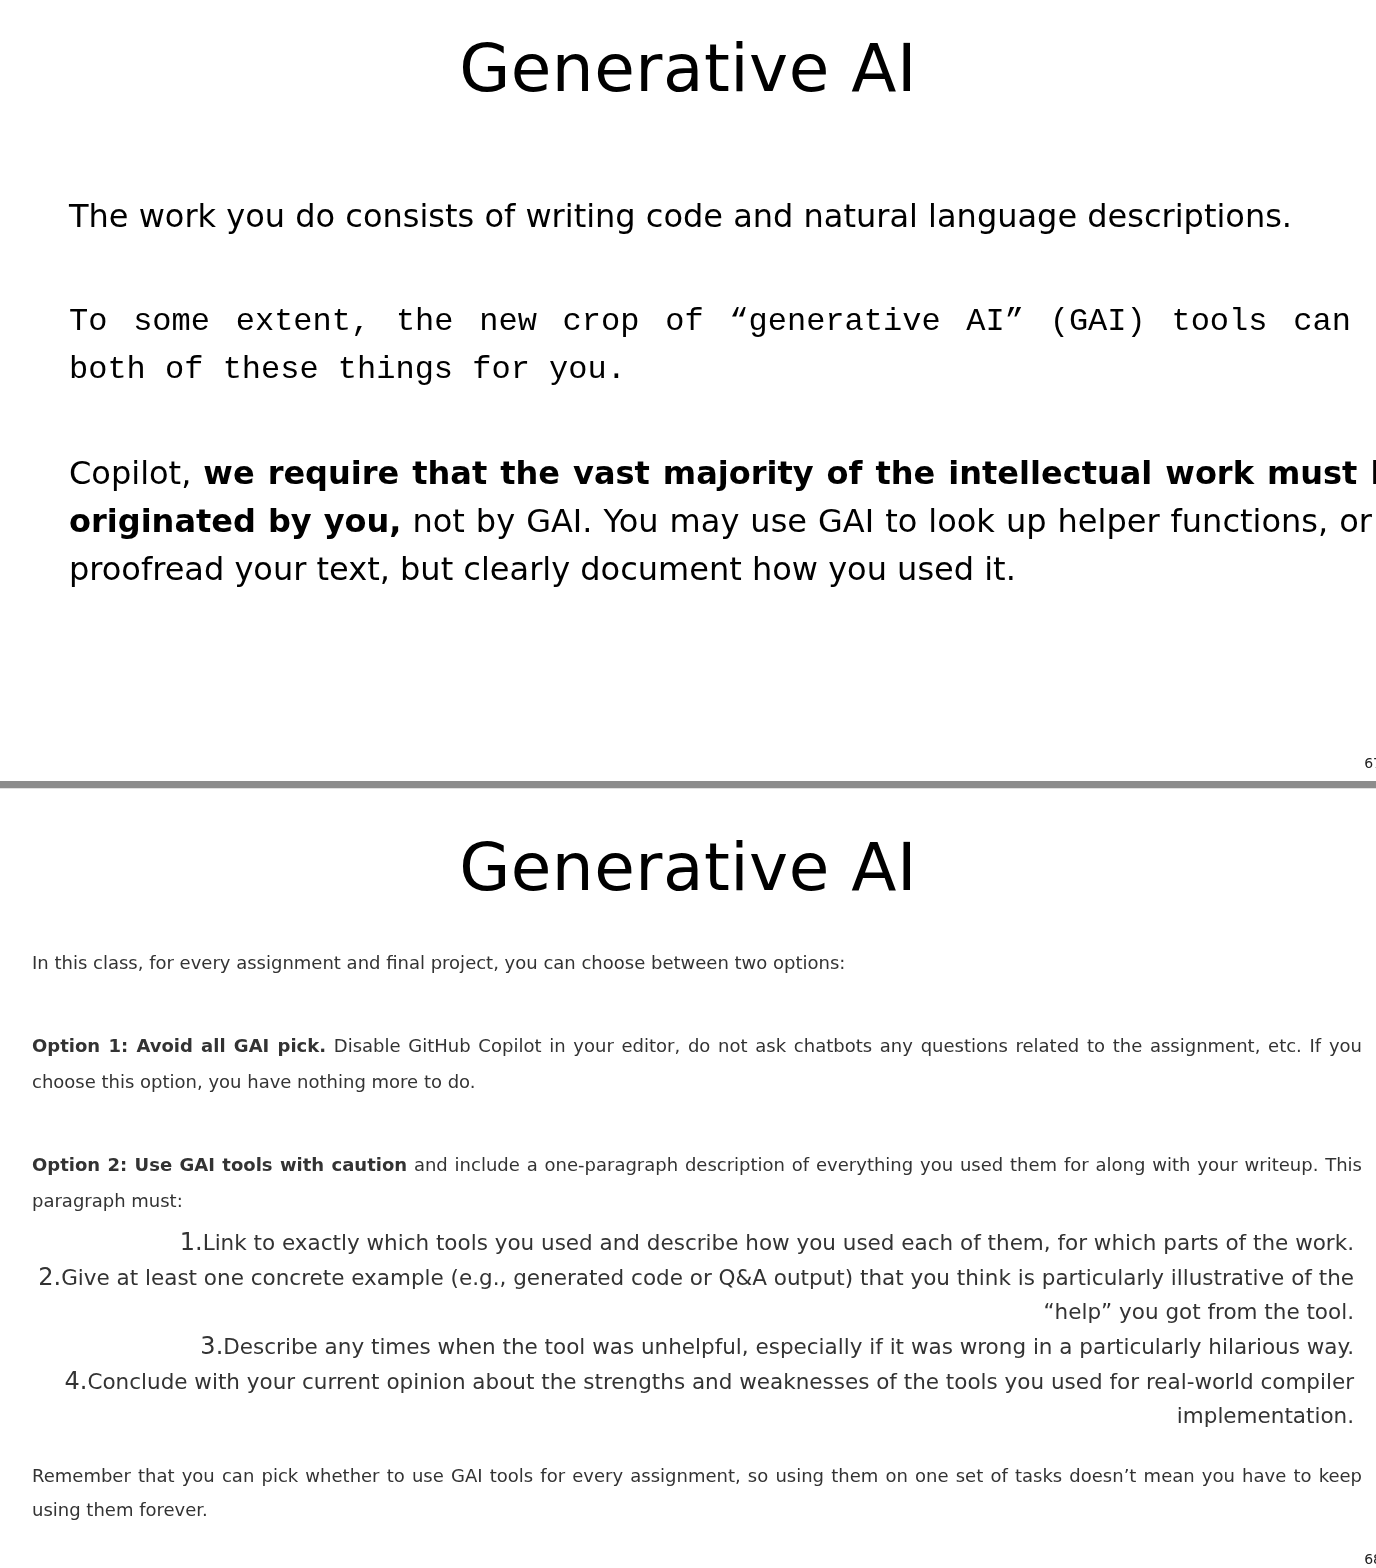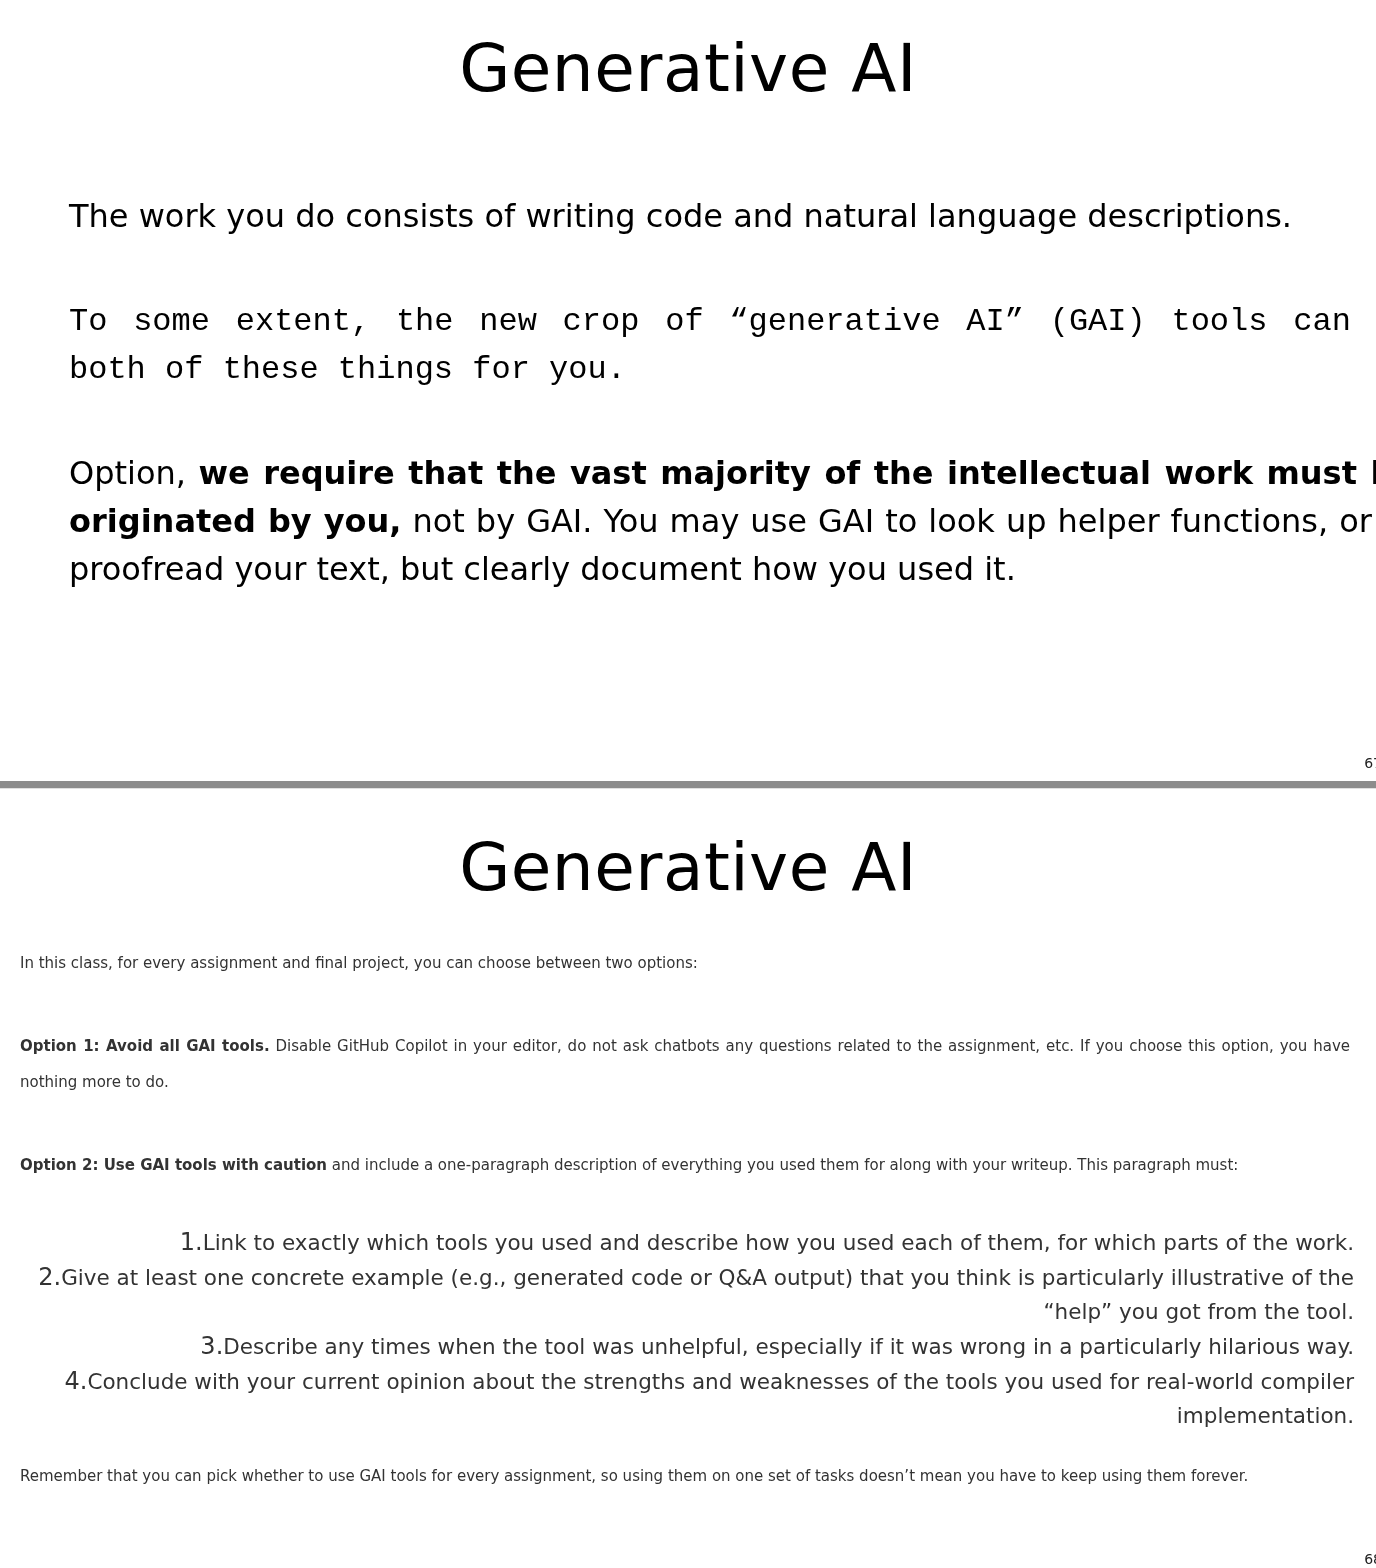--- a/index.html
+++ b/index.html
@@ -9,49 +9,49 @@
   #slide1 { top: 0; height: 781px; }
   #slide2 { top: 789px; height: 779px; }
   .divider { position: absolute; left: 0; top: 781px; width: 1376px; height: 8px;
              background: #8c8c8c; border-bottom: 1px solid #e0e0e0; box-sizing: border-box; }
   .title { position: absolute; left: 0; width: 1376px; text-align: center;
            font-size: 66px; color: #000; letter-spacing: 0.5px; }
   #slide1 .title { top: 30px; }
   #slide2 .title { top: 40px; }
   .p1 { position: absolute; left: 24px; width: 1346px; font-size: 32px;
         line-height: 48px; color: #000; text-align: justify; margin-left: 45px; }
-  .p2 { position: absolute; left: 20px; width: 1330px; font-size: 15px;
+  .p2 { position: absolute; left: 32px; width: 1330px; font-size: 18px;
         line-height: 36px; color: #333; text-align: justify; }
   .bold { font-weight: bold; }
   .pagenum { position: absolute; right: -6px; font-size: 14px; color: #222; }
   ol.gai-list { position: absolute; left: 24px; width: 1330px; margin: 0; padding: 0;
                 list-style: none; font-size: 21.5px; color: #333; }
   ol.gai-list li { line-height: 34px; padding-left: 26px; text-indent: -18px; text-align: right; }
   ol.gai-list .num { display: inline-block; font-size: 24px; color: #333; margin-left: -8px; }
 </style>
 </head>
 <body>
 
 <div class="slide" id="slide1">
   <div class="title">Generative AI</div>
   <div class="p1" style="top:192px;">The work you do consists of writing code and natural language descriptions.</div>
   <div class="p1" style="top:298px;font-family:Liberation Mono, monospace;">To some extent, the new crop of “generative AI” (GAI) tools can do both of these things for you.</div>
   <div class="p1" style="top:449px;">
-    <span>Option, </span><span class="bold">we require that the vast majority of the intellectual work must be originated by you,</span><span> not by GAI. You may use GAI to look up helper functions, or to proofread your text, but clearly document how you used it.</span>
+    <span>Copilot, </span><span class="bold">we require that the vast majority of the intellectual work must be originated by you,</span><span> not by GAI. You may use GAI to look up helper functions, or to proofread your text, but clearly document how you used it.</span>
   </div>
   <div class="pagenum" style="top:755px;">67</div>
 </div>
 
 <div class="divider"></div>
 
 <div class="slide" id="slide2">
   <div class="title">Generative AI</div>
   <div class="p2" style="top:156px;">In this class, for every assignment and final project, you can choose between two options:</div>
   <div class="p2" style="top:239px;">
-    <span class="bold">Option 1: Avoid all GAI tools.</span><span> Disable GitHub Copilot in your editor, do not ask chatbots any questions related to the assignment, etc. If you choose this option, you have nothing more to do.</span>
+    <span class="bold">Option 1: Avoid all GAI pick.</span><span> Disable GitHub Copilot in your editor, do not ask chatbots any questions related to the assignment, etc. If you choose this option, you have nothing more to do.</span>
   </div>
   <div class="p2" style="top:358px;">
     <span class="bold">Option 2: Use GAI tools with caution</span><span> and include a one-paragraph description of everything you used them for along with your writeup. This paragraph must:</span>
   </div>
   <ol class="gai-list" style="top:436px;">
     <li><span class="num">1.</span><span>Link to exactly which tools you used and describe how you used each of them, for which parts of the work.</span></li>
     <li><span class="num">2.</span><span>Give at least one concrete example (e.g., generated code or Q&amp;A output) that you think is particularly illustrative of the “help” you got from the tool.</span></li>
     <li><span class="num">3.</span><span>Describe any times when the tool was unhelpful, especially if it was wrong in a particularly hilarious way.</span></li>
     <li><span class="num">4.</span><span>Conclude with your current opinion about the strengths and weaknesses of the tools you used for real-world compiler implementation.</span></li>
   </ol>

